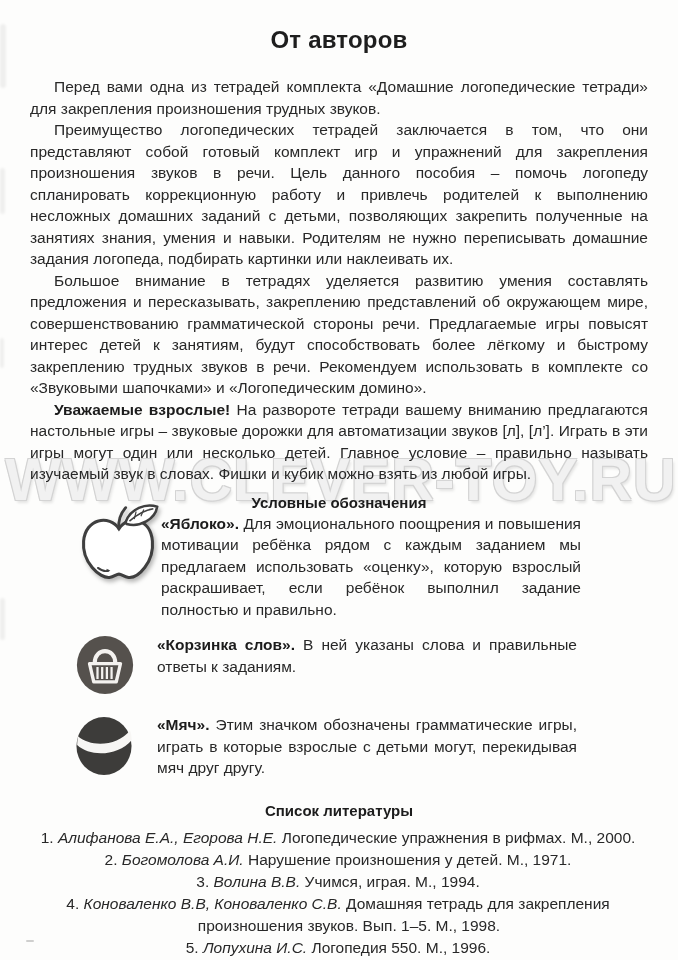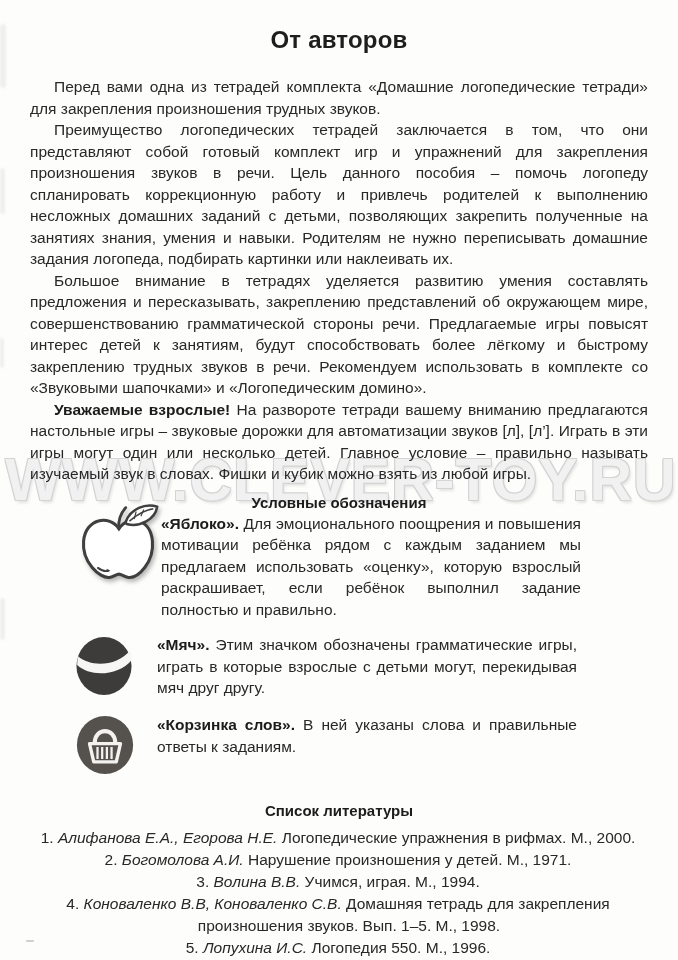--- a/index.html
+++ b/index.html
@@ -139,42 +139,42 @@
               <path d="M24,70 C28,73 32,74 35,73" stroke="#3f3f3f" stroke-width="2" fill="none" stroke-linecap="round"></path>
               <path d="M33,71 l4,2 l-4,1 z" fill="#3f3f3f"></path>
             </svg>
           </span>
         </div>
         <div class="legend-text"><b>«Яблоко».</b> <span>Для эмоционального поощрения и повышения мотивации ребёнка рядом с каждым заданием мы предлагаем использовать «оценку», которую взрослый раскрашивает, если ребёнок выполнил задание полностью и правильно.</span></div>
       </div>
 
       <div class="legend-row">
         <div class="legend-icon-col">
-          <span class="ball-wrap">
-            <svg width="58" height="60" viewBox="0 0 60 62">
-              <ellipse cx="30" cy="31" rx="28.5" ry="30" fill="#3d3c3a"></ellipse>
-              <path d="M3,21 C17,33 44,31 57,15 C58,18 58.6,22 58.6,25 C45,41 16,43 2.2,30 C2.3,27 2.6,24 3,21 Z" fill="#f7f6f4"></path>
-            </svg>
-          </span>
-        </div>
-        <div class="legend-text"><b>«Мяч».</b> <span>Этим значком обозначены грамматические игры, играть в которые взрослые с детьми могут, перекидывая мяч друг другу.</span></div>
-      </div>
-
-      <div class="legend-row">
-        <div class="legend-icon-col">
           <span class="basket-wrap">
             <svg width="60" height="62" viewBox="0 0 64 66">
               <ellipse cx="32" cy="33" rx="30" ry="31" fill="#55514d"></ellipse>
               <path d="M21,31 C21,14 43,14 43,31" stroke="#f4f2ef" stroke-width="4.4" fill="none"></path>
               <path d="M15.5,31.5 L48.5,31.5 L44,51 L20,51 Z" fill="none" stroke="#f4f2ef" stroke-width="3.6" stroke-linejoin="round"></path>
               <path d="M24,35 L24,48 M29,35 L29,48 M34,35 L34,48 M39,35 L39,48" stroke="#f4f2ef" stroke-width="2.4"></path>
             </svg>
           </span>
         </div>
         <div class="legend-text"><b>«Корзинка слов».</b> <span>В ней указаны слова и правильные ответы к заданиям.</span></div>
+      </div>
+
+      <div class="legend-row">
+        <div class="legend-icon-col">
+          <span class="ball-wrap">
+            <svg width="58" height="60" viewBox="0 0 60 62">
+              <ellipse cx="30" cy="31" rx="28.5" ry="30" fill="#3d3c3a"></ellipse>
+              <path d="M3,21 C17,33 44,31 57,15 C58,18 58.6,22 58.6,25 C45,41 16,43 2.2,30 C2.3,27 2.6,24 3,21 Z" fill="#f7f6f4"></path>
+            </svg>
+          </span>
+        </div>
+        <div class="legend-text"><b>«Мяч».</b> <span>Этим значком обозначены грамматические игры, играть в которые взрослые с детьми могут, перекидывая мяч друг другу.</span></div>
       </div>
 
     </div>
 
     <div class="section-heading bib-heading">Список литературы</div>
 
     <div class="bib">
       <div class="bib-entry"><span>1.</span> <i>Алифанова Е.А., Егорова Н.Е.</i> <span>Логопедические упражнения в рифмах. М., 2000.</span></div>
       <div class="bib-entry"><span>2.</span> <i>Богомолова А.И.</i> <span>Нарушение произношения у детей. М., 1971.</span></div>
       <div class="bib-entry"><span>3.</span> <i>Волина В.В.</i> <span>Учимся, играя. М., 1994.</span></div>

